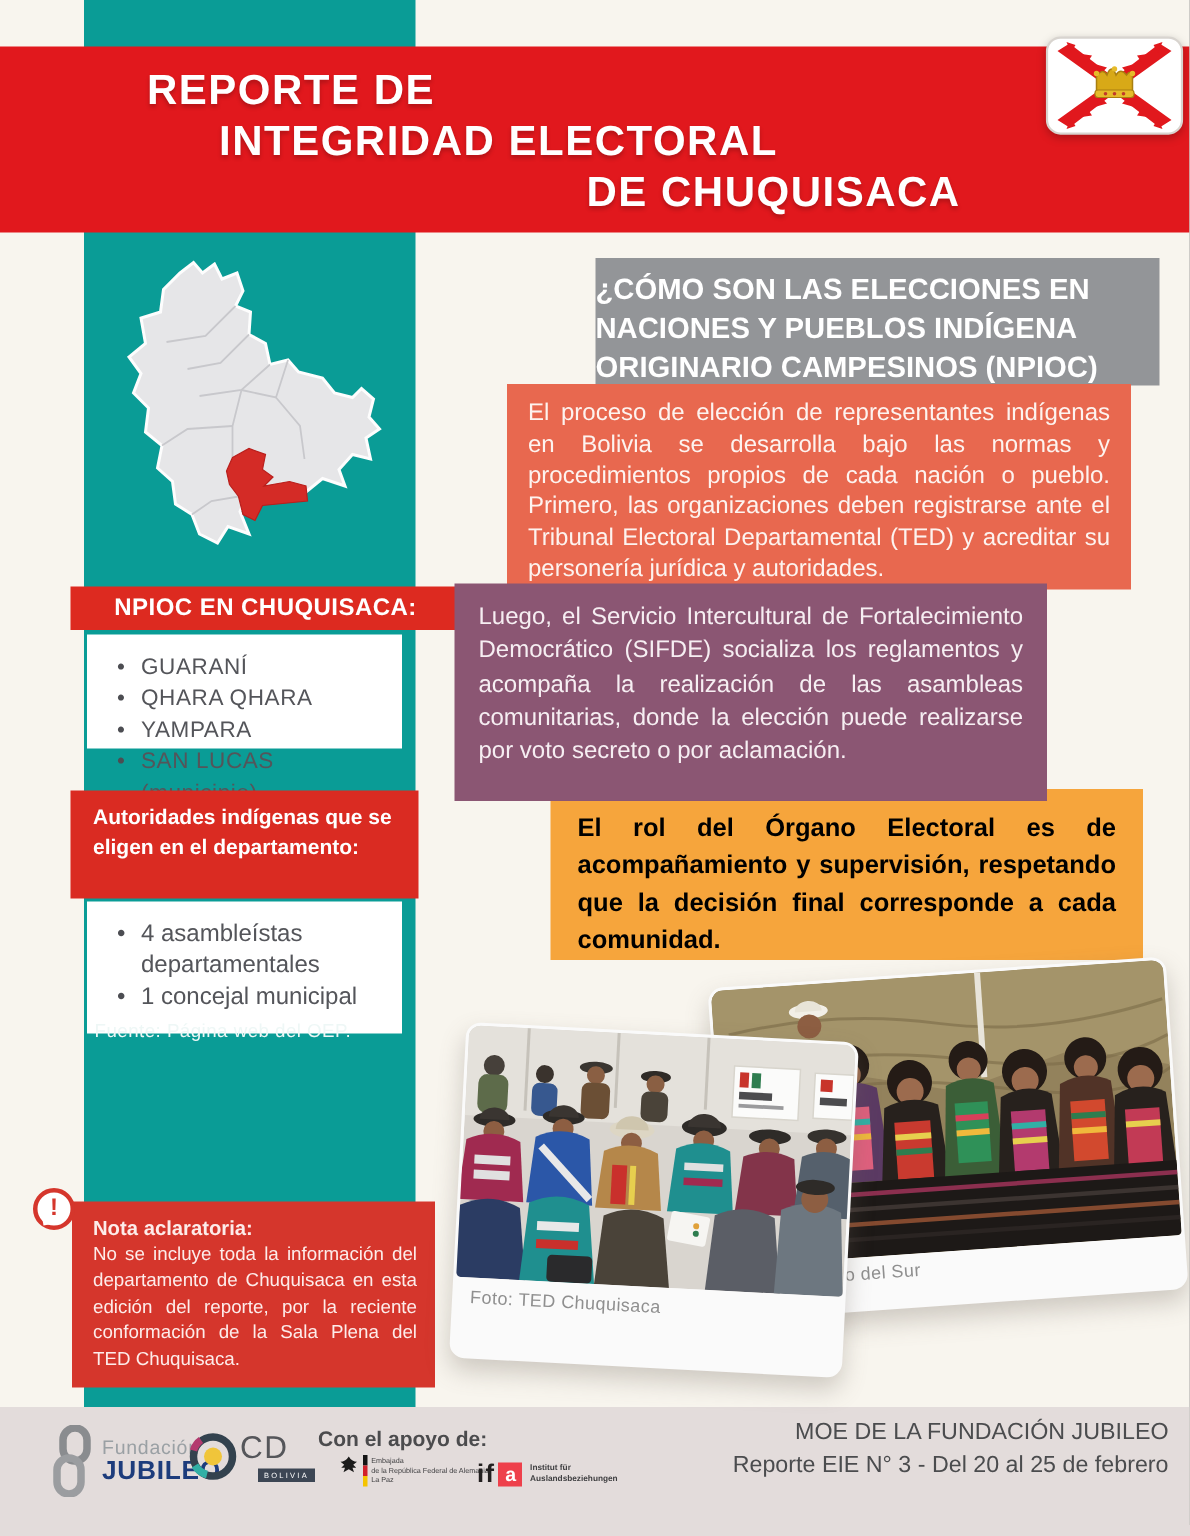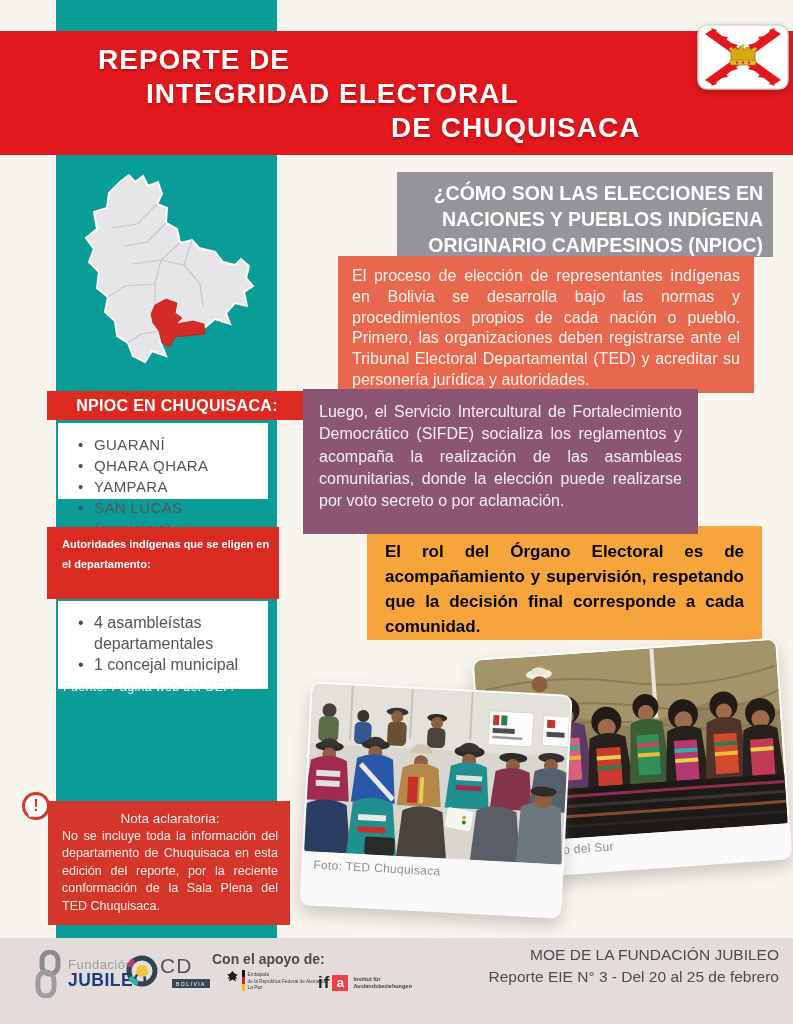--- a/index.html
+++ b/index.html
@@ -17,46 +17,46 @@
   .header-text .l1{margin-left:53px;}
   .header-text .l2{margin-left:101px;}
   .header-text .l3{margin-left:346px;}
   
   .flag{position:absolute; right:4px; top:24px; width:92px; height:66px; filter:drop-shadow(0 2px 3px rgba(0,0,0,.25));}
   
   .map{position:absolute; left:63px; top:166px; width:200px; height:222px;}
   
   .red-label{position:absolute; background:#dd2a20; color:#fff; font-weight:bold;}
   .npioc-title{left:47px; top:391px; width:260px; height:29px; font-size:16px; line-height:29px; text-align:center; letter-spacing:.3px;}
-  .auth-title{left:47px; top:527px; width:232px; height:72px; font-size:11px; line-height:19.5px; padding:8px 0 0 15px; box-sizing:border-box; background:#da2b22;}
+  .auth-title{left:47px; top:527px; width:232px; height:72px; font-size:14px; line-height:19.5px; padding:8px 0 0 15px; box-sizing:border-box; background:#da2b22;}
   .white-box{position:absolute; background:#ffffff;}
   .list-box1{left:58px; top:423px; width:210px; height:76px;}
   .list-box2{left:58px; top:601px; width:210px; height:88px;}
   .white-box ul{margin:11px 0 0 0; padding:0 8px 0 24px; list-style:none;}
   .white-box li{position:relative; color:#54555a; padding-left:12px;}
   .list-box1 li{font-size:15px; line-height:21px; letter-spacing:.4px;}
   .list-box2 li{font-size:16px; line-height:21px;}
   .white-box li::before{content:"•"; position:absolute; left:-4px; color:#4c4d52;}
   .fuente{position:absolute; left:63px; top:680px; color:#eef7f6; font-size:12.5px; letter-spacing:.3px;}
   
-  .gray-box{position:absolute; left:397px; top:172px; width:376px; height:85px; background:#939598; color:#fff; font-weight:bold; font-size:19.5px; line-height:26px; text-align:right; padding:8px 10px 0 0; box-sizing:border-box;}
+  .gray-box{position:absolute; left:397px; top:172px; width:376px; height:85px; background:#939598; color:#fff; font-weight:bold; font-size:19.5px; line-height:26px; padding:8px 10px 0 0; box-sizing:border-box;}
   .salmon-box{position:absolute; left:338px; top:256px; width:416px; height:137px; background:#e8684f; color:#fdf3ef; font-size:16px; line-height:20.8px; text-align:justify; padding:10px 14px; box-sizing:border-box;}
   .orange-box{position:absolute; left:367px; top:526px; width:395px; height:114px; background:#f6a53c; color:#000000; font-weight:bold; font-size:17px; line-height:25px; text-align:justify; padding:13px 18px; box-sizing:border-box;}
   .purple-box{position:absolute; left:303px; top:389px; width:395px; height:145px; background:#8b5673; color:#f6eef2; font-size:16px; line-height:22.3px; text-align:justify; padding:12px 16px; box-sizing:border-box;}
   
   .photo-card{position:absolute; background:#fafafa; border-radius:10px; box-shadow:0 8px 16px rgba(110,100,90,.30);}
   .card-right{left:479px; top:648px; width:306px; height:222px; transform:rotate(-4deg); z-index:2;}
   .card-left{left:305px; top:688px; width:262px; height:224px; transform:rotate(3deg); z-index:3;}
   .photo-card svg.photo{position:absolute; left:2px; top:2px; border-radius:8px 8px 3px 3px;}
   .caption{position:absolute; font-size:12px; color:#8f8f8f; letter-spacing:.3px;}
   .card-left .caption{left:12px; top:176px;}
   .card-right .caption{left:14px; top:190px;}
   
   .nota-box{position:absolute; left:48px; top:801px; width:242px; min-height:110px; background:#d5362c; color:#fdecea; font-size:12.5px; line-height:17.5px; padding:9px 12px 10px 14px; box-sizing:border-box;}
-  .nota-box .nota-title{font-weight:normal; font-size:13.5px;text-align:center;}
+  .nota-box .nota-title{font-weight:bold; font-size:13.5px;}
   .nota-box .nota-body{text-align:justify;}
   .nota-icon{position:absolute; left:22px; top:792px; width:28px; height:28px; background:#fff; border:3px solid #d5362c; border-radius:50%; box-sizing:border-box; color:#d5362c; font-weight:bold; font-size:16px; text-align:center; line-height:22px; z-index:4;}
   .nota-icon::after{content:""; position:absolute; left:-2px; bottom:-6px; width:0; height:0; border:6px solid transparent; border-top-color:#fff; transform:rotate(35deg);}
   
   .footer{position:absolute; left:0; top:938px; width:793px; height:86px; background:#e3dcdb;}
   .jubileo{position:absolute; left:34px; top:950px; display:flex; align-items:center;}
   .jubileo .txt .fnd{color:#9aa0a4; font-size:13px; letter-spacing:.5px;}
   .jubileo .txt .jub{color:#1d3c7c; font-weight:bold; font-size:17.5px; letter-spacing:.5px; margin-top:-2px;}
   .ocd{position:absolute; left:124px; top:953px; display:flex; align-items:center;}
   .ocd .cd{color:#55565a; font-size:21px; letter-spacing:1px; font-weight:normal;}

